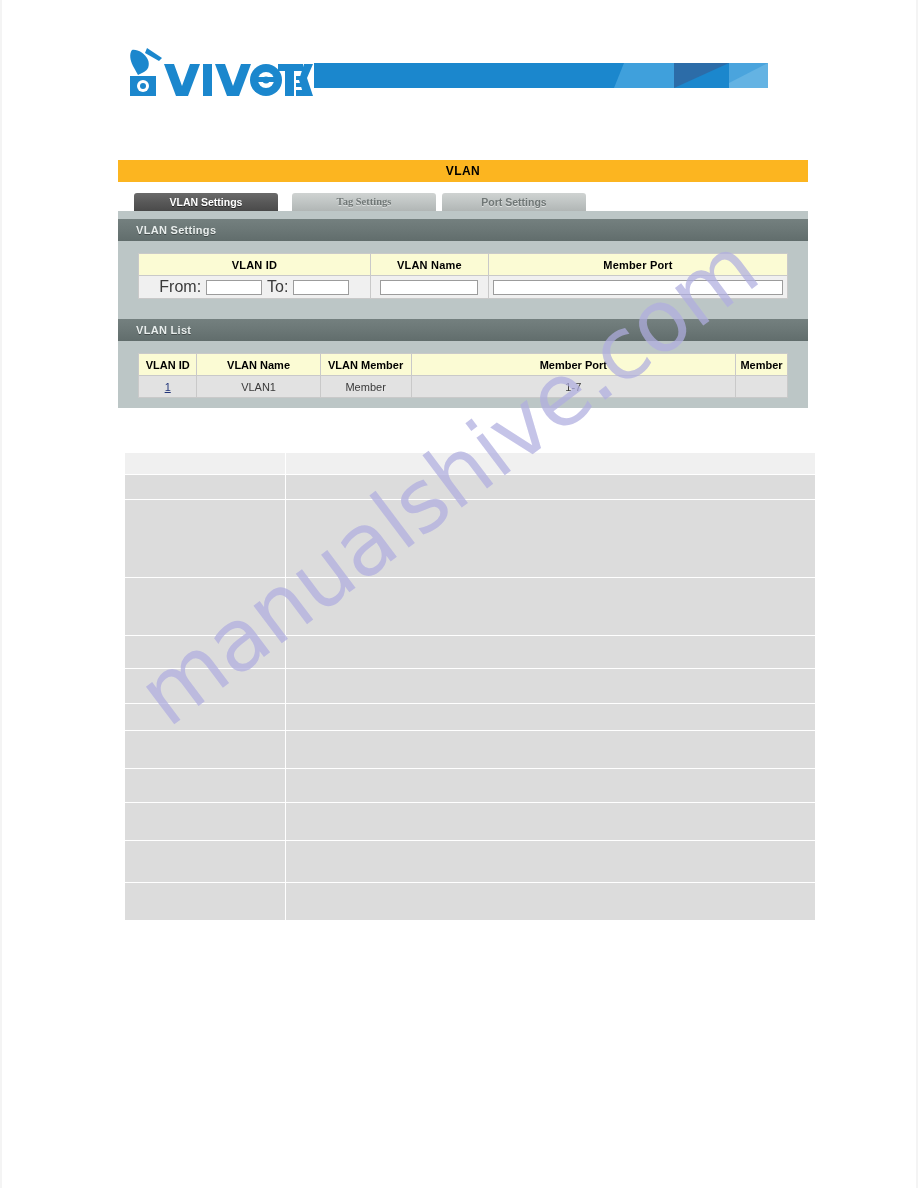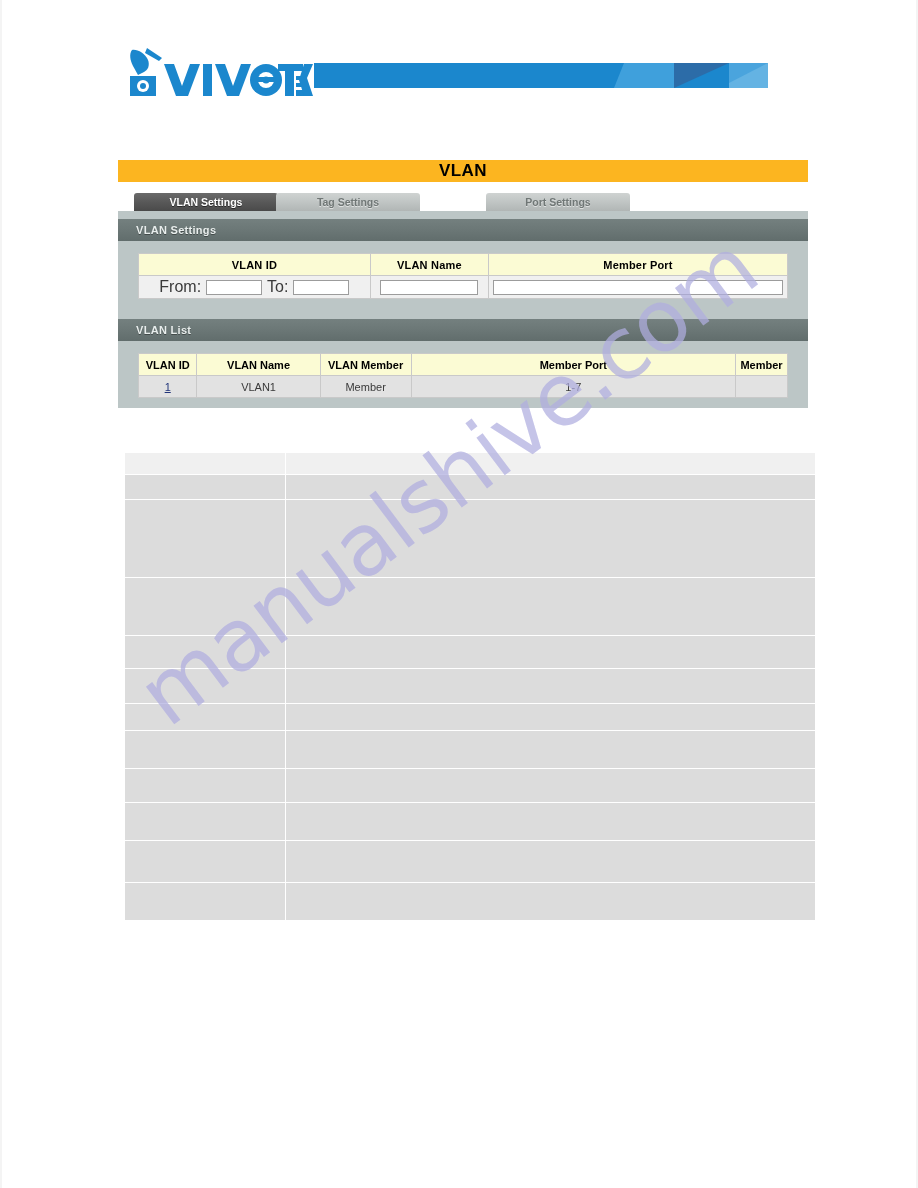--- a/index.html
+++ b/index.html
@@ -57,21 +57,21 @@
     top: 160px;
     width: 690px;
   }
 
   .title-bar {
     height: 22px;
     line-height: 22px;
     background: #fcb520;
     color: #000000;
     text-align: center;
-    font-size: 17px;
+    font-size: 12px;
     font-weight: bold;
     letter-spacing: 0.4px;
   }
 
   
   .tab-strip {
     position: relative;
     height: 18px;
     margin-top: 11px;
     background: transparent;
@@ -92,22 +92,22 @@
     width: 144px;
     background: linear-gradient(180deg,#6a6a6a 0%, #575757 55%, #4a4a4a 100%);
     color: #ffffff;
     text-shadow: 0 1px 0 rgba(0,0,0,.5);
   }
   .tab.idle {
     background: linear-gradient(180deg,#cfd3d2 0%, #bdc2c1 60%, #b1b6b5 100%);
     color: #707776;
     text-shadow: 0 1px 0 rgba(255,255,255,.55);
   }
-  .tab.t2 { left: 158px; width: 144px; }
-  .tab.t3 { left: 324px; width: 144px; margin-left: 44px; }
+  .tab.t2 { left: 174px; width: 144px; font-family: Liberation Serif, serif; }
+  .tab.t3 { left: 324px; width: 144px; }
 
   .panel-body {
     background: #bcc6c6;
     padding: 0 0 10px 0;
   }
   .panel-topstrip {
     height: 8px;
     background: #bcc6c6;
   }
 

